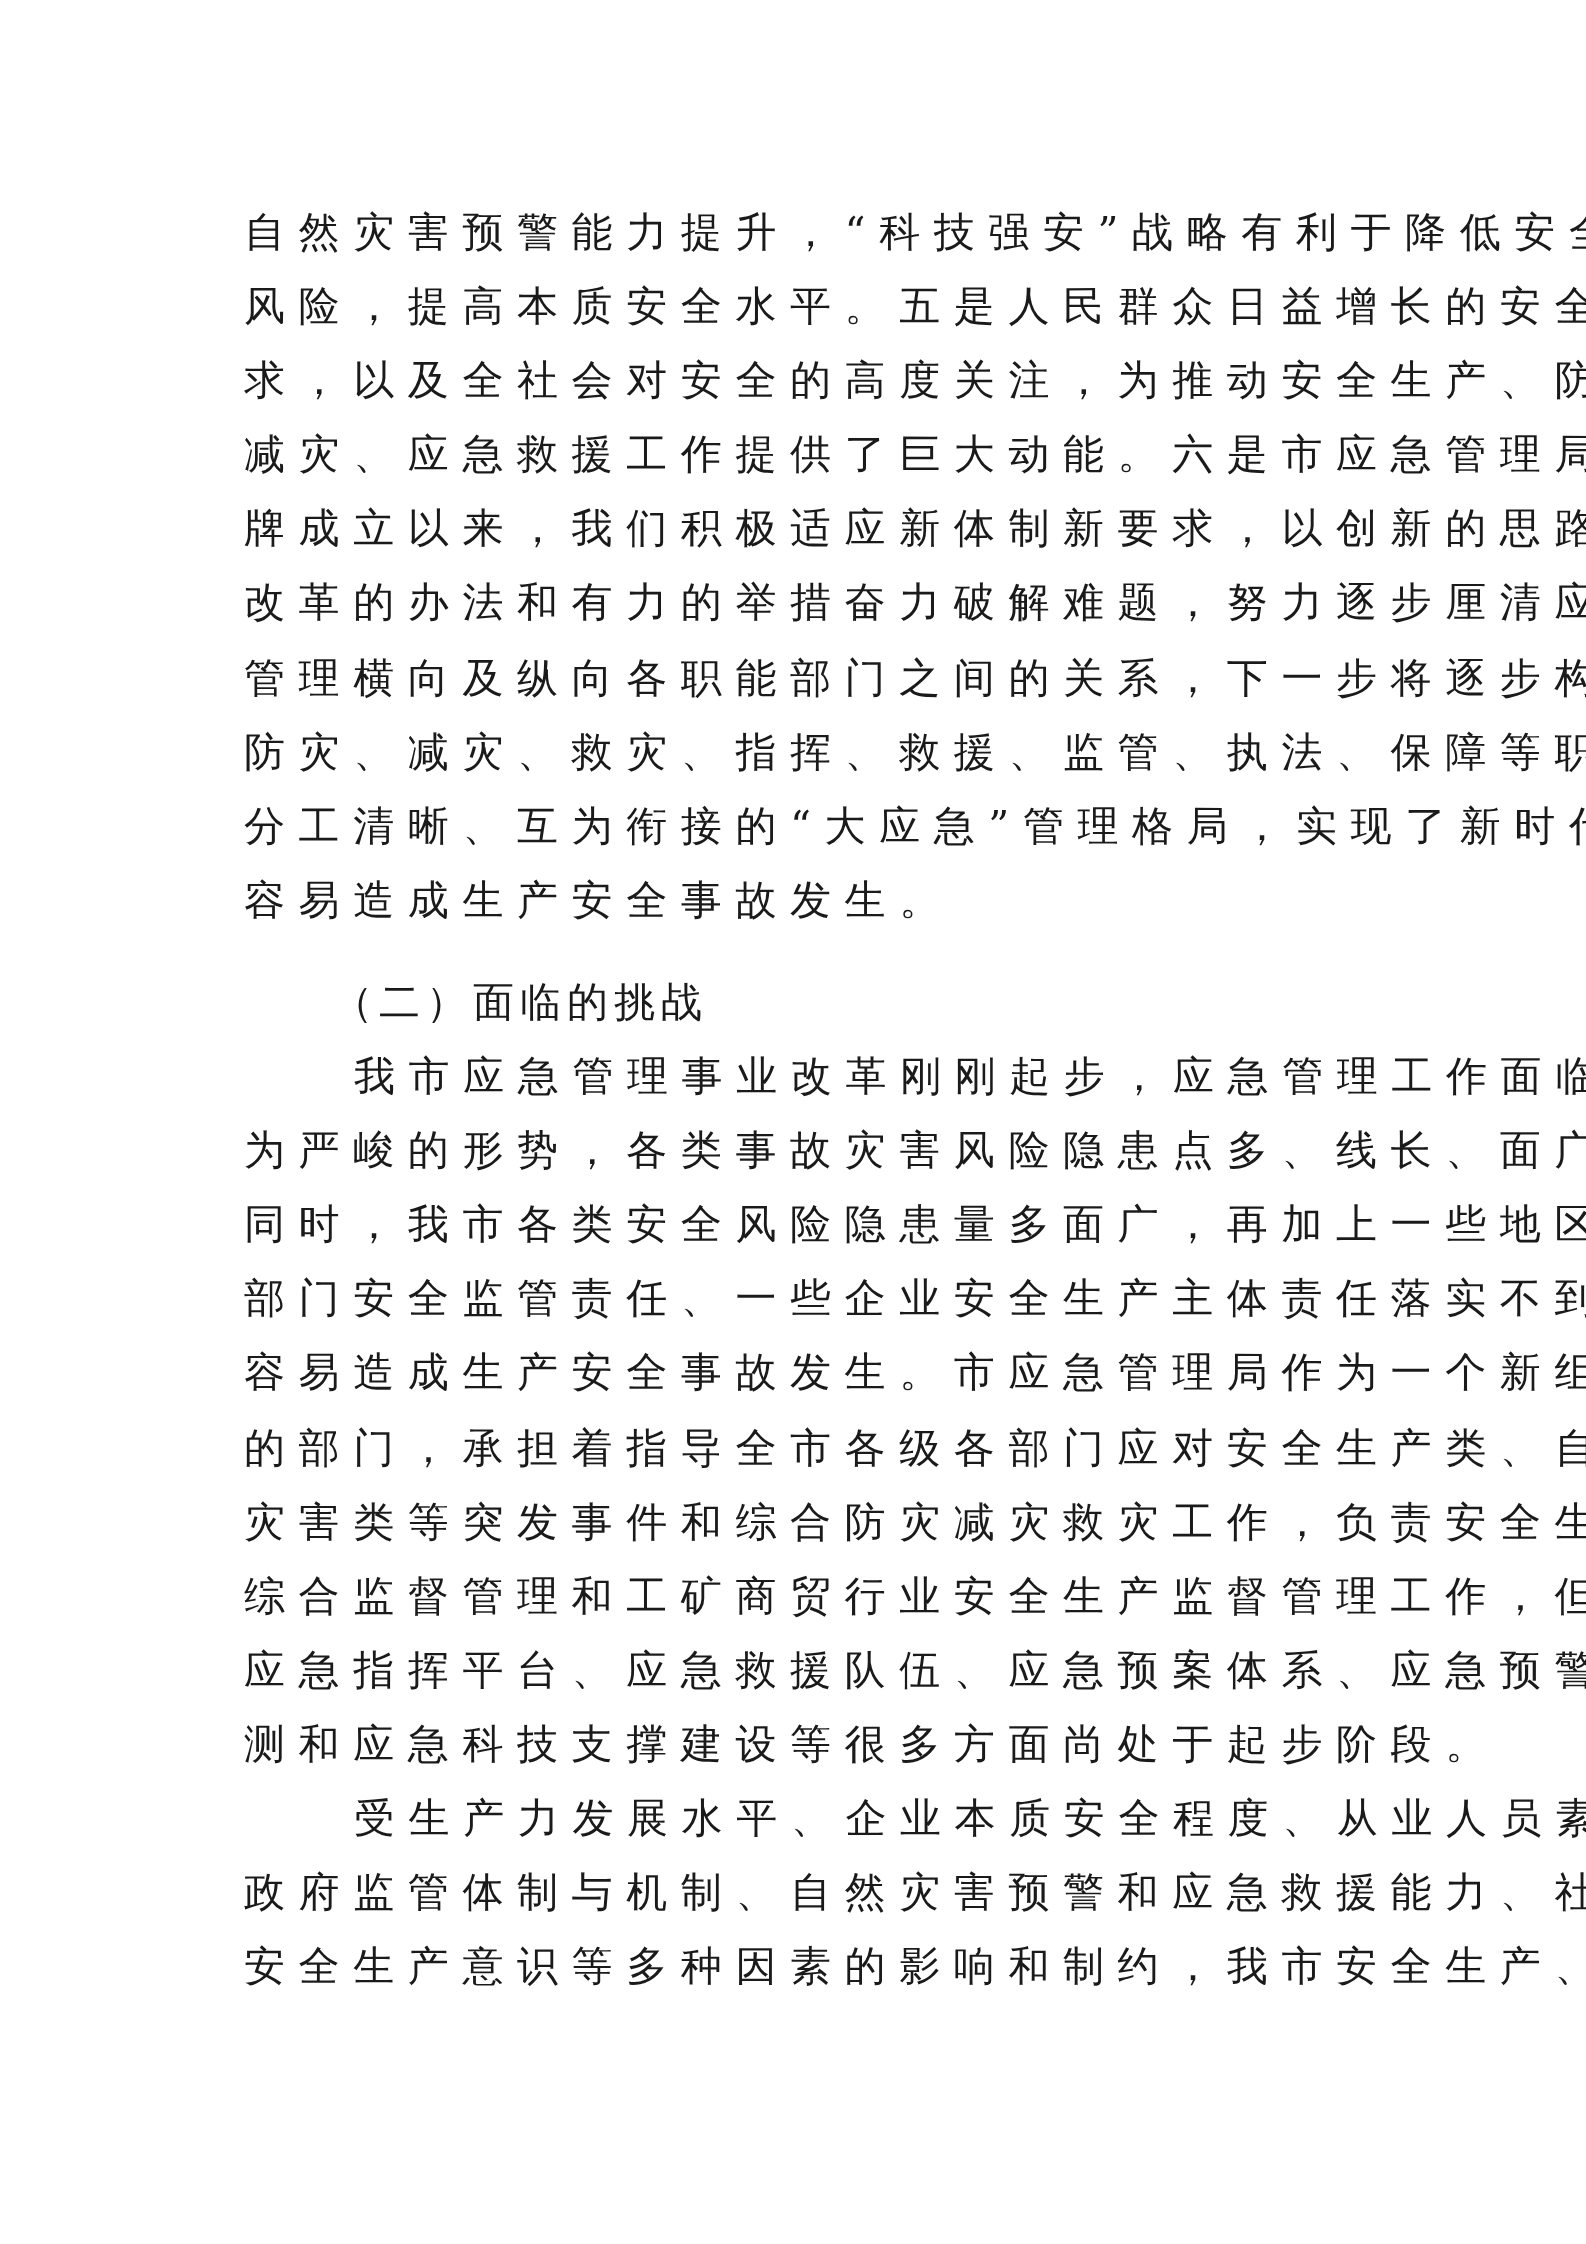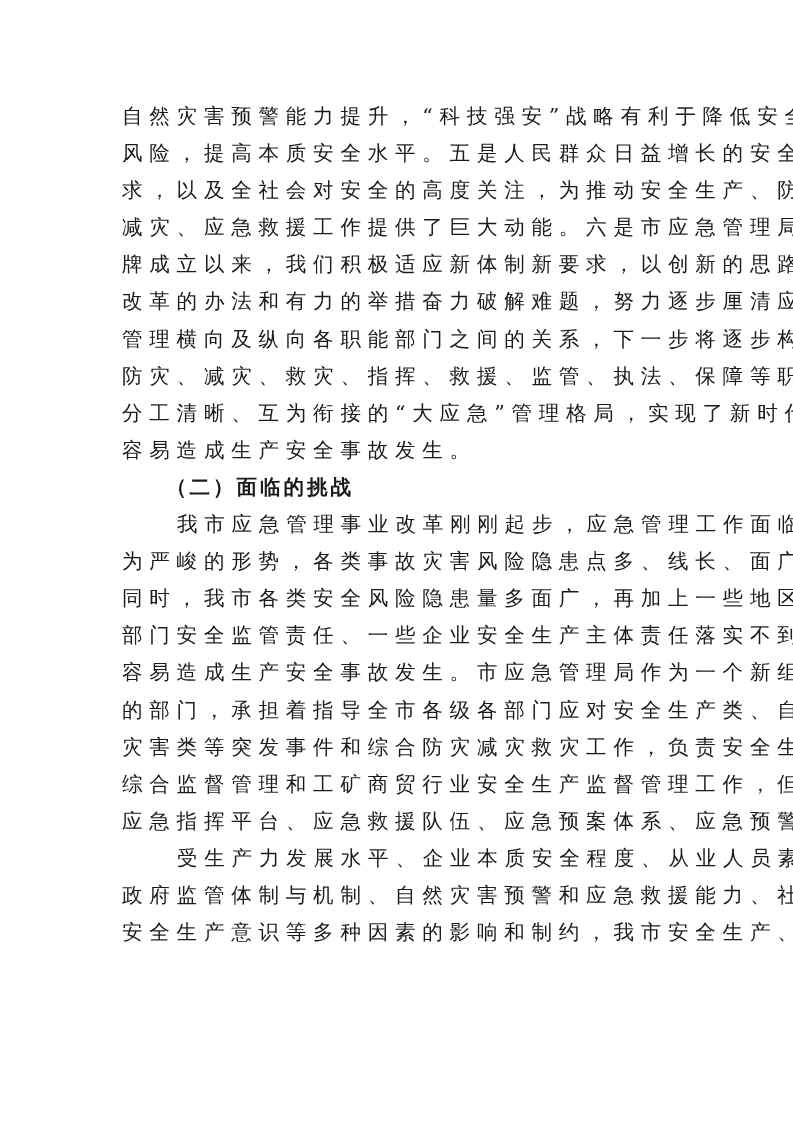--- a/index.html
+++ b/index.html
@@ -10,21 +10,21 @@
       top: 98px;
       width: 560px;
       font-family: "DejaVu Serif", "Liberation Serif", serif;
       font-size: 20.5px;
       line-height: 37.1px;
       color: #1a1a1a;
       letter-spacing: 6.8px;
     }
     .line { white-space: nowrap; height: 37.1px; }
     .indent { padding-left: 55px; }
-    .heading { font-weight: bold; letter-spacing: 3px; padding-left: 44px; }
+    .heading { font-weight: normal; letter-spacing: 3px; padding-left: 44px; margin-top: 14px; }
   </style>
 </head>
 <body>
 
 <div class="page">
   <div>
     <div class="line">自然灾害预警能力提升，“科技强安”战略有利于降低安全</div>
     <div class="line">风险，提高本质安全水平。五是人民群众日益增长的安全需</div>
     <div class="line">求，以及全社会对安全的高度关注，为推动安全生产、防灾</div>
     <div class="line">减灾、应急救援工作提供了巨大动能。六是市应急管理局挂</div>
@@ -41,20 +41,21 @@
   <div>
     <div class="line indent">我市应急管理事业改革刚刚起步，应急管理工作面临较</div>
     <div class="line">为严峻的形势，各类事故灾害风险隐患点多、线长、面广。</div>
     <div class="line">同时，我市各类安全风险隐患量多面广，再加上一些地区、</div>
     <div class="line">部门安全监管责任、一些企业安全生产主体责任落实不到位，</div>
     <div class="line">容易造成生产安全事故发生。市应急管理局作为一个新组建</div>
     <div class="line">的部门，承担着指导全市各级各部门应对安全生产类、自然</div>
     <div class="line">灾害类等突发事件和综合防灾减灾救灾工作，负责安全生产</div>
     <div class="line">综合监督管理和工矿商贸行业安全生产监督管理工作，但在</div>
     <div class="line">应急指挥平台、应急救援队伍、应急预案体系、应急预警监</div>
+    <div class="line">测和应急科技支撑建设等很多方面尚处于起步阶段。</div>
   </div>
 
   <div>
     <div class="line indent">受生产力发展水平、企业本质安全程度、从业人员素质、</div>
     <div class="line">政府监管体制与机制、自然灾害预警和应急救援能力、社会</div>
     <div class="line">安全生产意识等多种因素的影响和制约，我市安全生产、防</div>
   </div>
 </div>
 
 </body></html>

